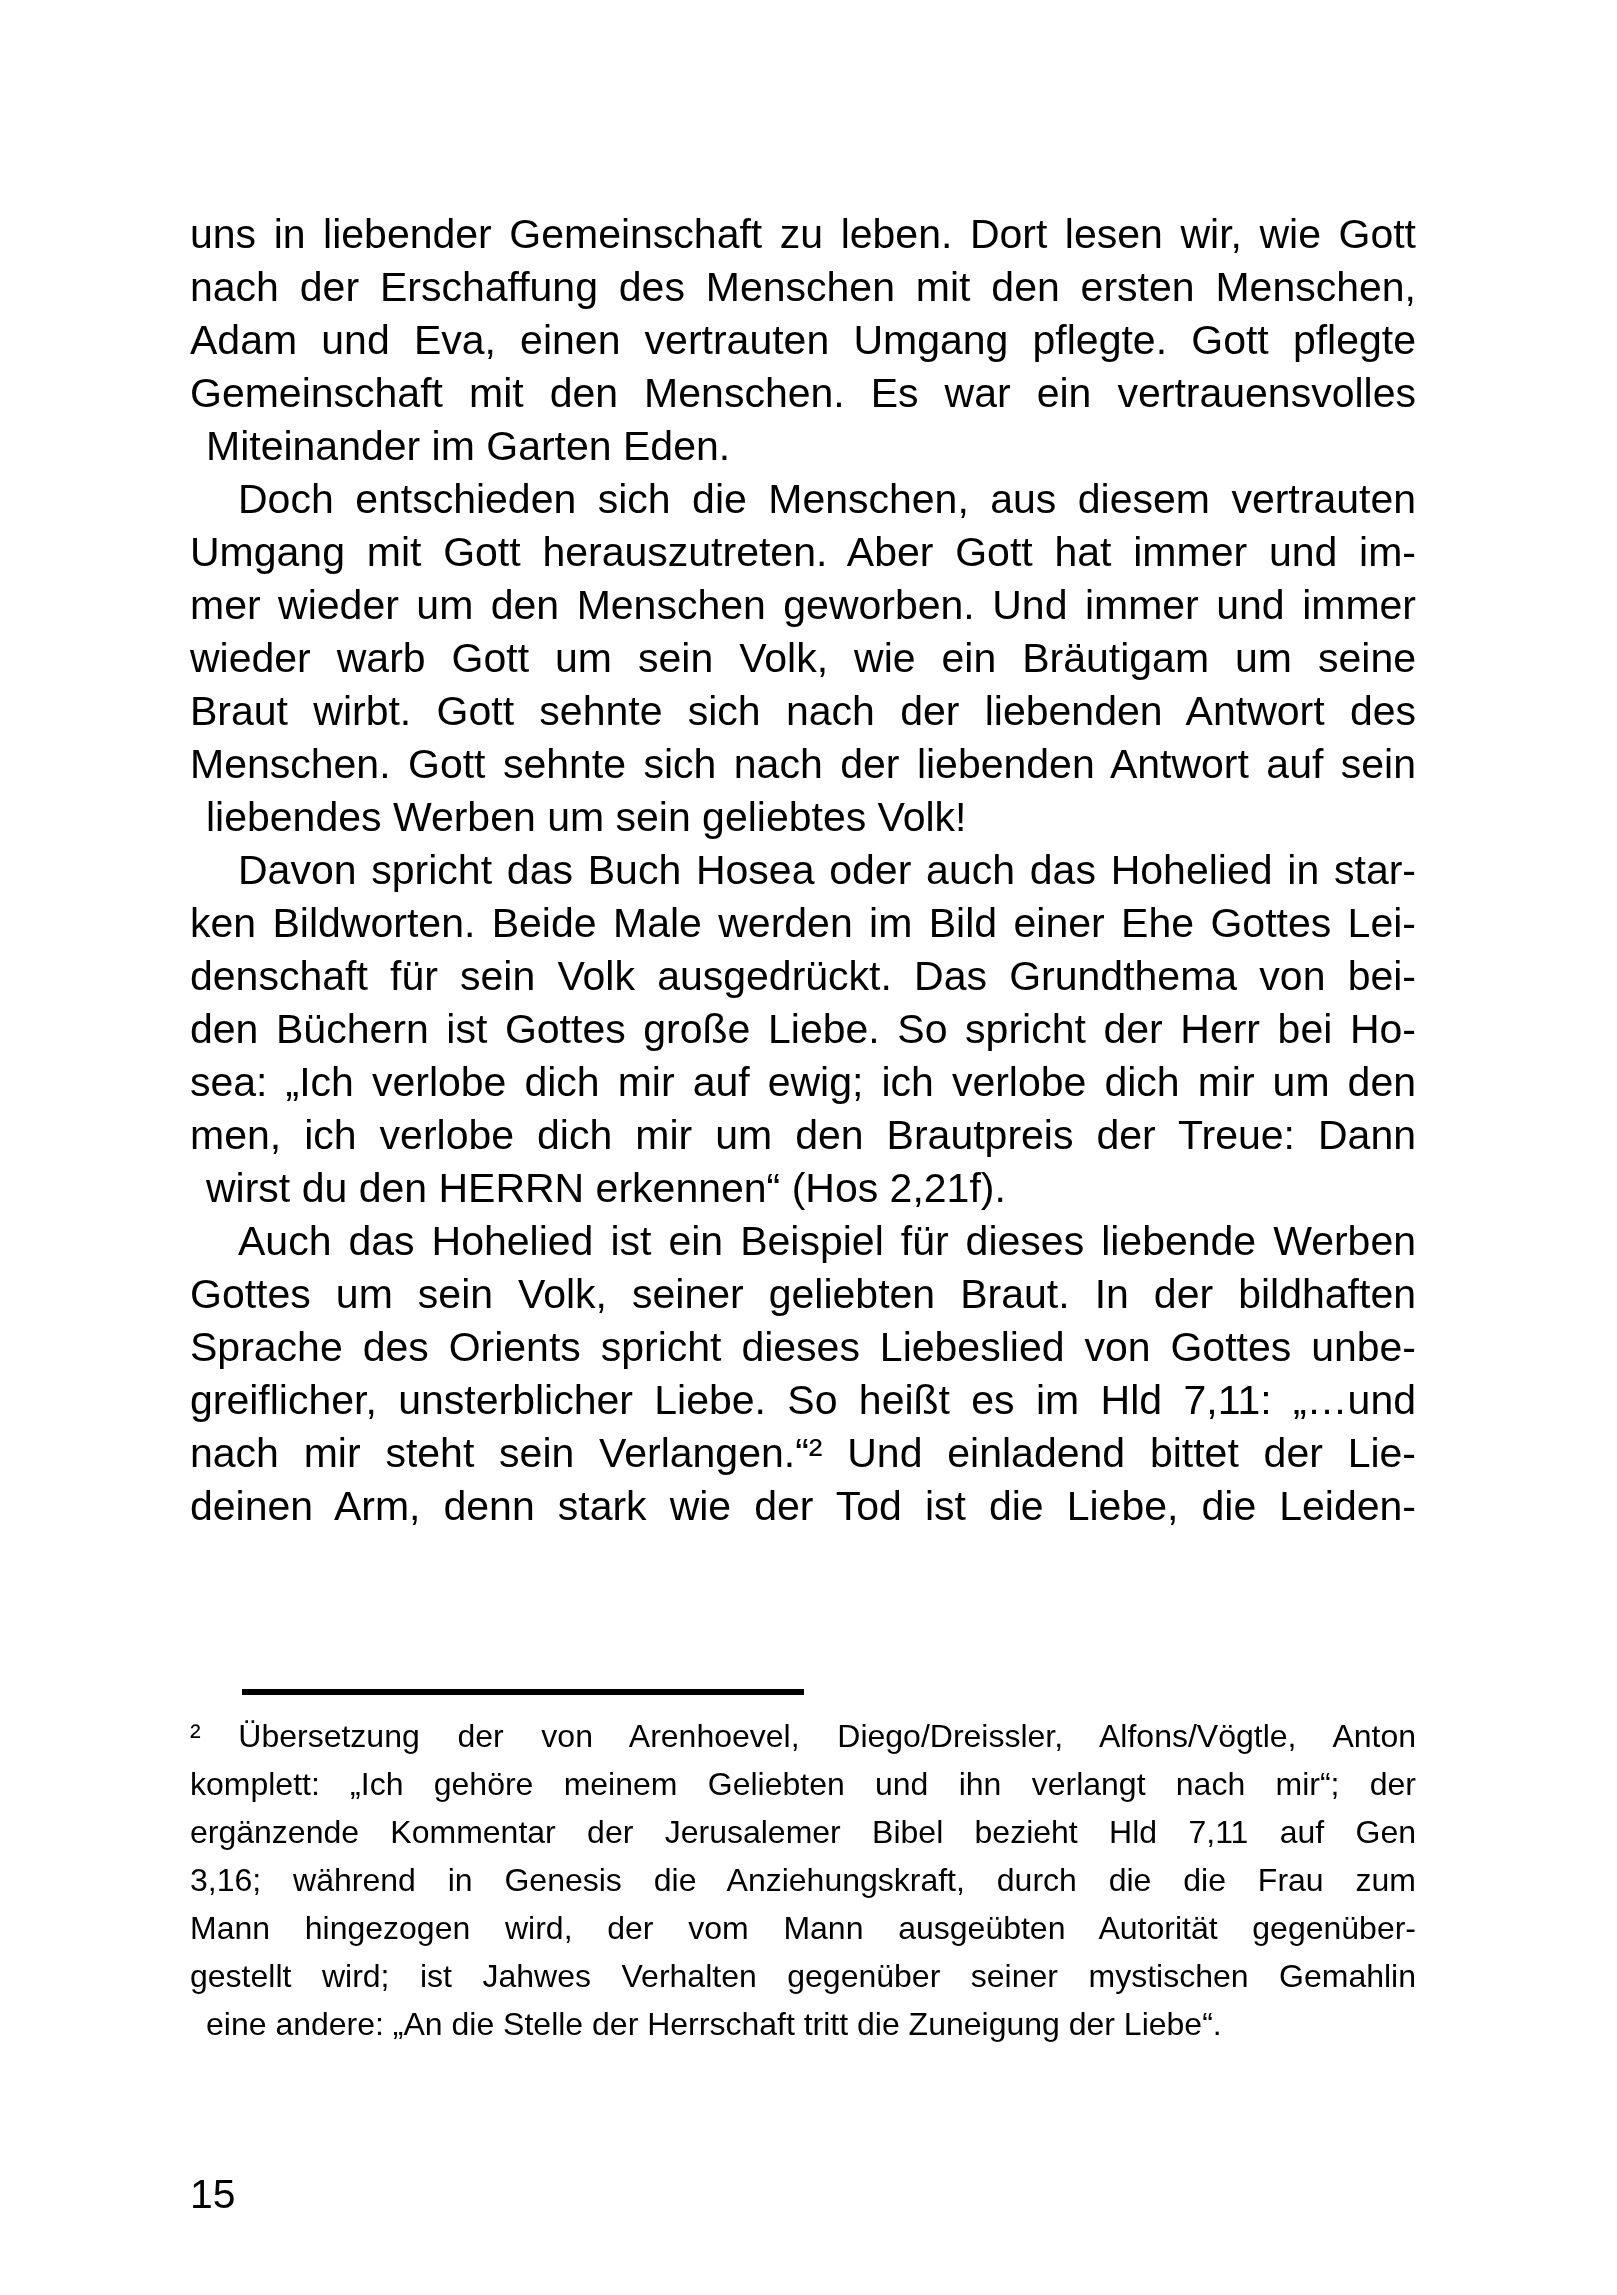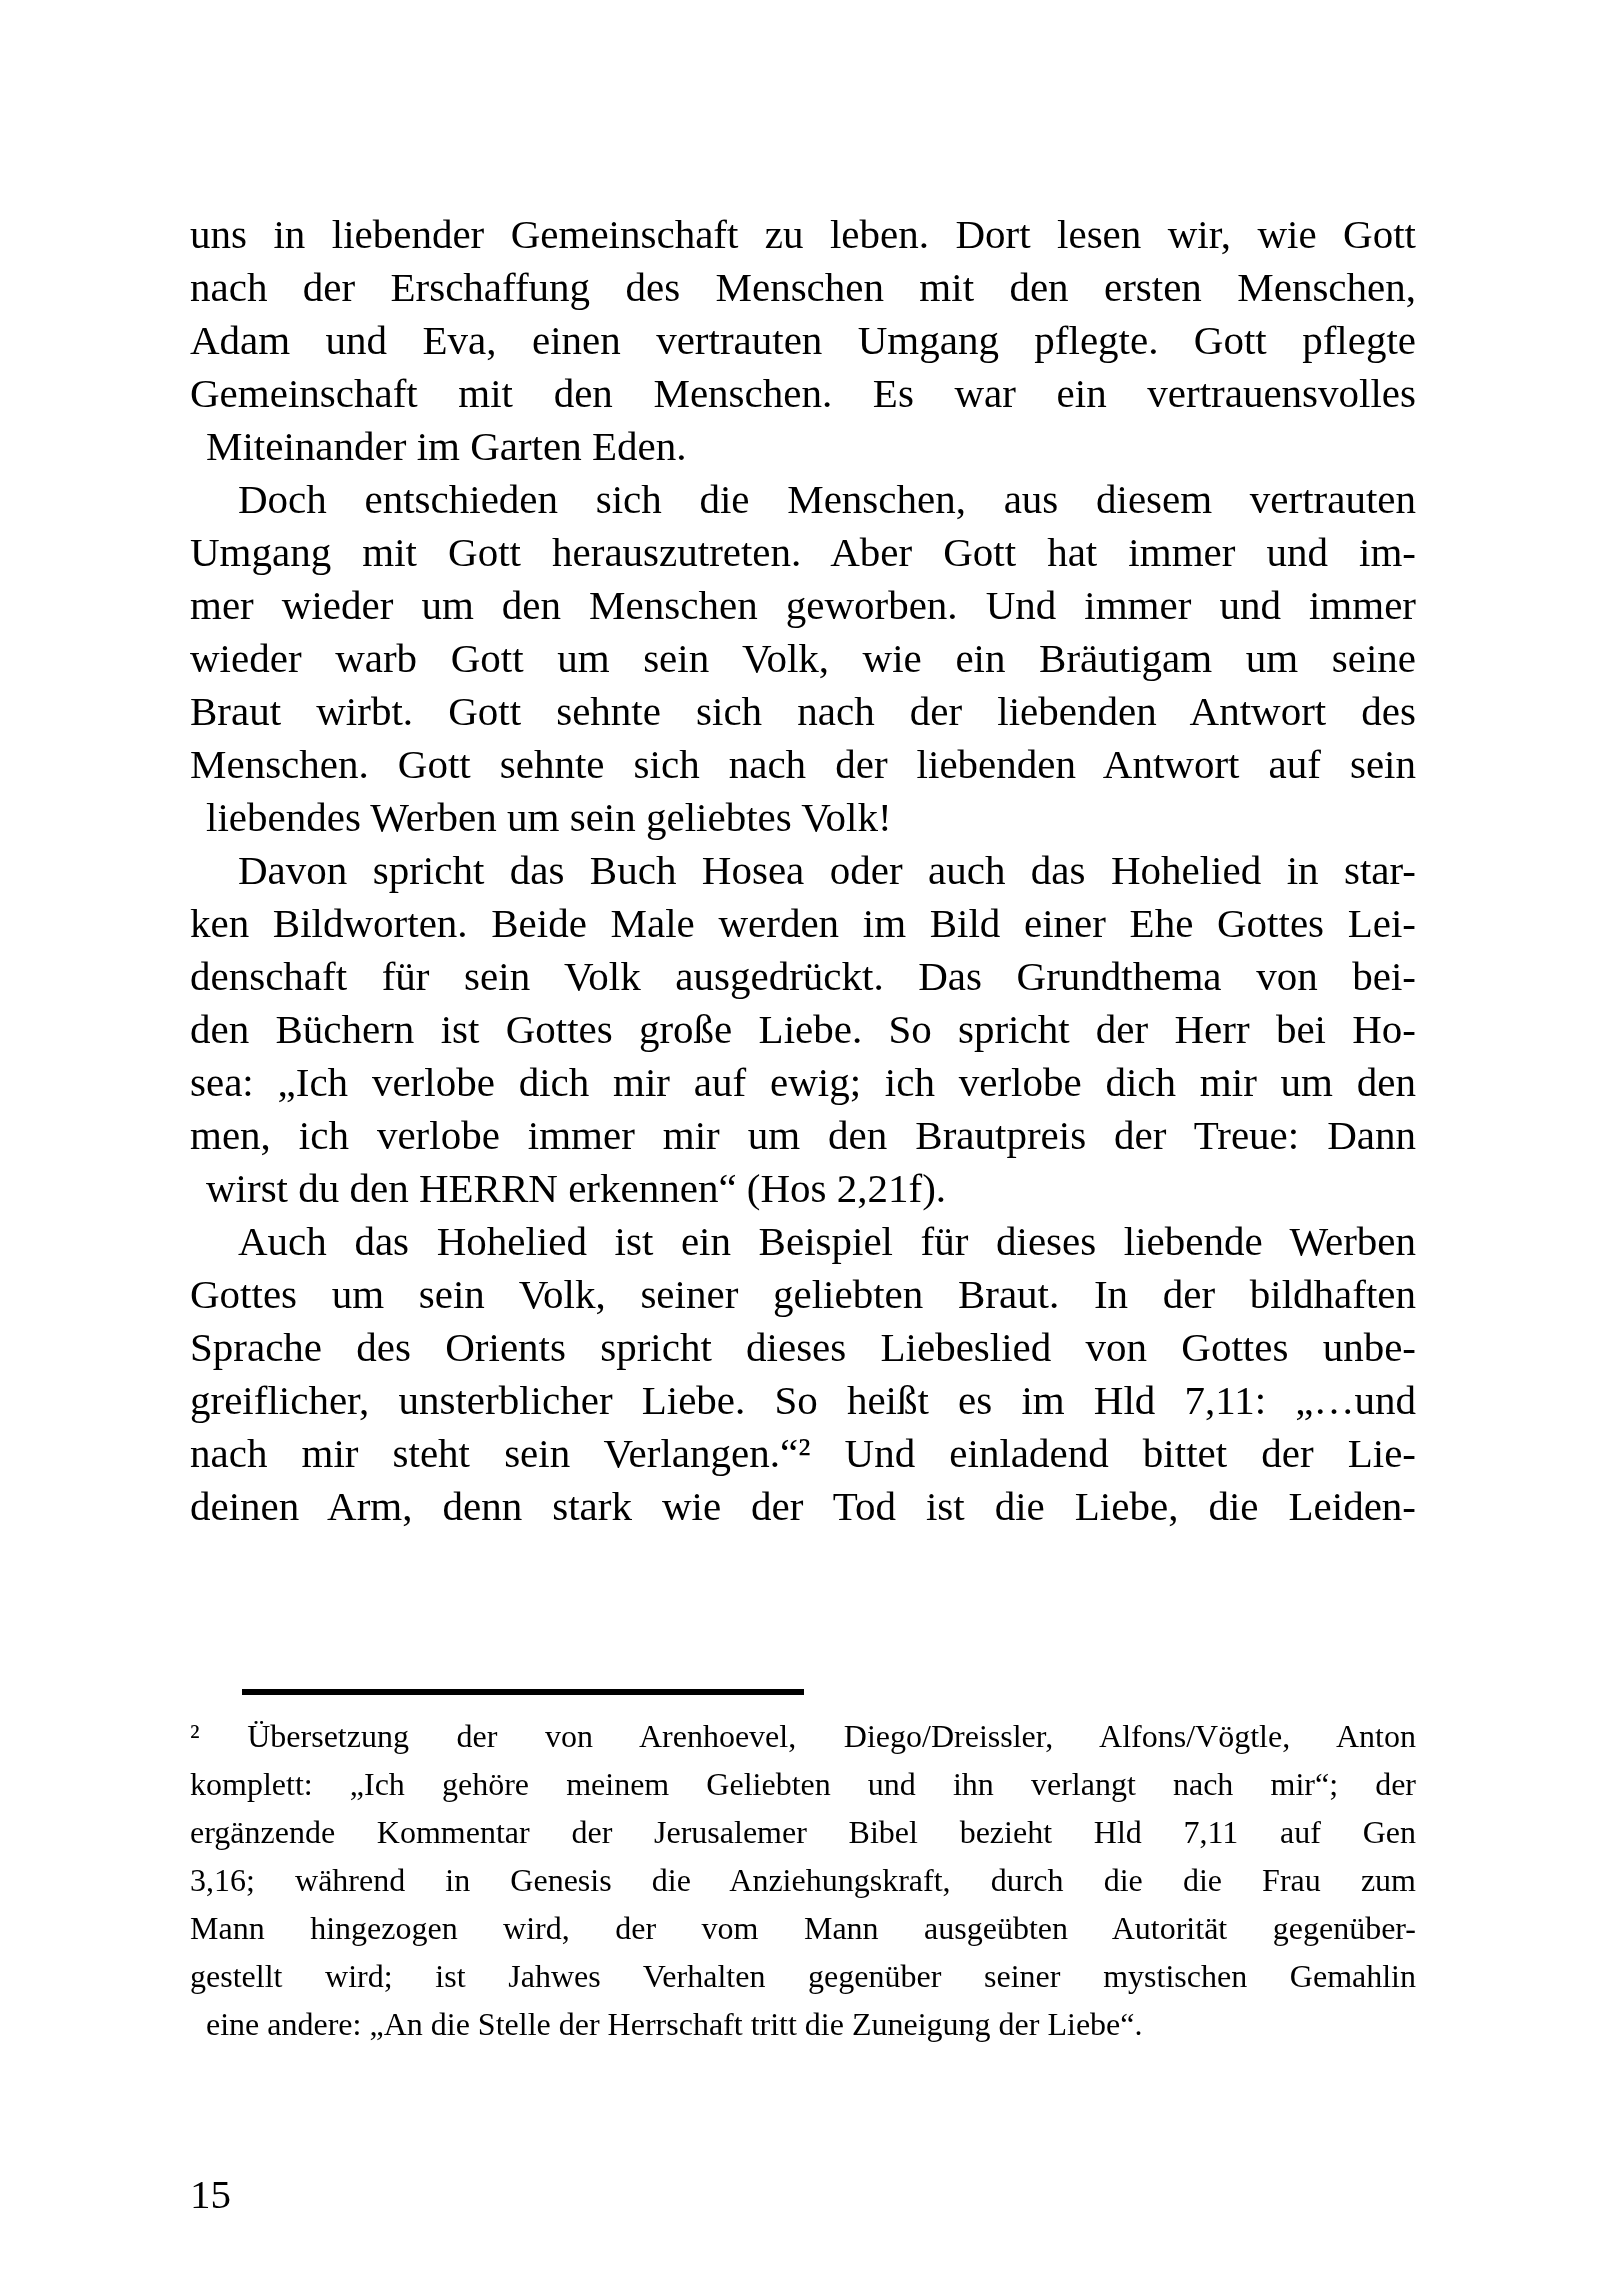--- a/index.html
+++ b/index.html
@@ -6,21 +6,21 @@
     margin: 0;
     padding: 0;
     background: #e8e8e8;
   }
   .page {
     position: relative;
     width: 1617px;
     height: 2295px;
     background: #ffffff;
     color: #000000;
-    font-family: Liberation Serif, serif;
+    font-family: Liberation Sans, sans-serif;
     overflow: hidden;
   }
   .body-text {
     position: absolute;
     left: 190px;
     top: 208px;
     width: 1226px;
     font-size: 41px;
     line-height: 53px;
   }
@@ -89,21 +89,21 @@
         <div class="line">Braut wirbt. Gott sehnte sich nach der liebenden Antwort des</div>
         <div class="line">Menschen. Gott sehnte sich nach der liebenden Antwort auf sein</div>
         <div class="line flush">liebendes Werben um sein geliebtes Volk!</div>
       </div>
       <div>
         <div class="line indent">Davon spricht das Buch Hosea oder auch das Hohelied in star-</div>
         <div class="line">ken Bildworten. Beide Male werden im Bild einer Ehe Gottes Lei-</div>
         <div class="line">denschaft für sein Volk ausgedrückt. Das Grundthema von bei-</div>
         <div class="line">den Büchern ist Gottes große Liebe. So spricht der Herr bei Ho-</div>
         <div class="line">sea: „Ich verlobe dich mir auf ewig; ich verlobe dich mir um den</div>
-        <div class="line">men, ich verlobe immer mir um den Brautpreis der Treue: Dann</div>
+        <div class="line">men, ich verlobe dich mir um den Brautpreis der Treue: Dann</div>
         <div class="line flush">wirst du den HERRN erkennen“ (Hos 2,21f).</div>
       </div>
       <div>
         <div class="line indent">Auch das Hohelied ist ein Beispiel für dieses liebende Werben</div>
         <div class="line">Gottes um sein Volk, seiner geliebten Braut. In der bildhaften</div>
         <div class="line">Sprache des Orients spricht dieses Liebeslied von Gottes unbe-</div>
         <div class="line">greiflicher, unsterblicher Liebe. So heißt es im Hld 7,11: „…und</div>
         <div class="line">nach mir steht sein Verlangen.“² Und einladend bittet der Lie-</div>
         <div class="line">deinen Arm, denn stark wie der Tod ist die Liebe, die Leiden-</div>
       </div>

